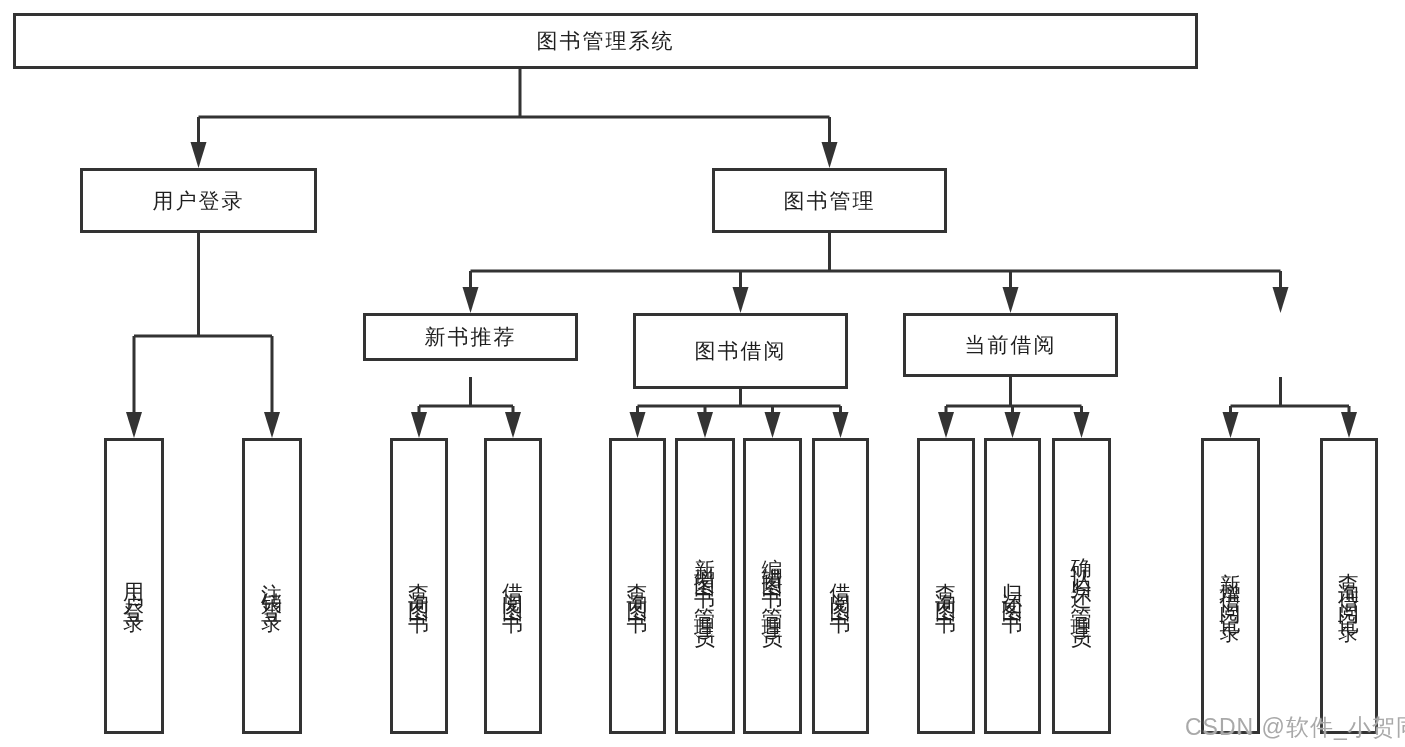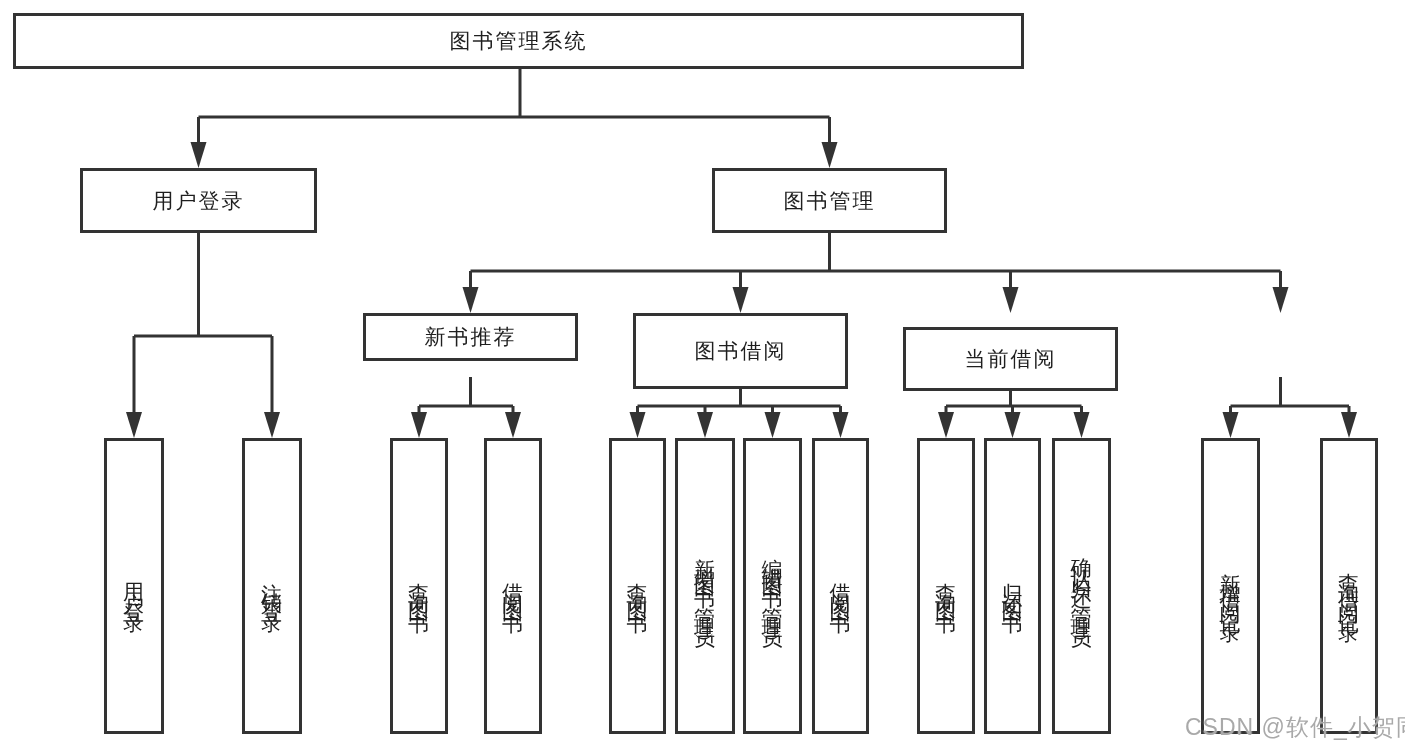--- a/index.html
+++ b/index.html
@@ -34,26 +34,26 @@
   .leaf {
     writing-mode: vertical-rl;
     text-orientation: mixed;
     font-size: 21px;
     letter-spacing: 10px;
     line-height: 1;
     white-space: normal;
     padding: 4px 0;
   }
   
-  .n-root   { left: 13px;   top: 13px;  width: 1011px; height: 56px; }
+  .n-root   { left: 13px;   top: 13px;  width: 1185px; height: 56px; }
   .n-user   { left: 80px;   top: 168px; width: 237px;  height: 65px; }
   .n-mgmt   { left: 712px;  top: 168px; width: 235px;  height: 65px; }
   .n-nb     { left: 363px;  top: 313px; width: 215px;  height: 48px; }
   .n-bb     { left: 633px;  top: 313px; width: 215px;  height: 76px; }
-  .n-cb     { left: 903px;  top: 327px; width: 215px;  height: 64px; font-family: Liberation Serif, serif; }
+  .n-cb     { left: 903px;  top: 313px; width: 215px;  height: 64px; font-family: Liberation Serif, serif; }
   .n-br     { left: 1172px; top: 313px; width: 215px;  height: 64px; }
   .n-ua { left: 104px;  top: 438px; width: 60px; height: 296px; }
   .n-ub { left: 242px;  top: 438px; width: 60px; height: 296px; }
   .n-na { left: 390px;  top: 438px; width: 58px; height: 296px; }
   .n-nbk{ left: 484px;  top: 438px; width: 58px; height: 296px; }
   .n-ba { left: 609px;  top: 438px; width: 57px; height: 296px; }
   .n-bbb{ left: 675px;  top: 438px; width: 60px; height: 296px; }
   .n-bc { left: 743px;  top: 438px; width: 59px; height: 296px; }
   .n-bd { left: 812px;  top: 438px; width: 57px; height: 296px; }
   .n-ca { left: 917px;  top: 438px; width: 58px; height: 296px; }

